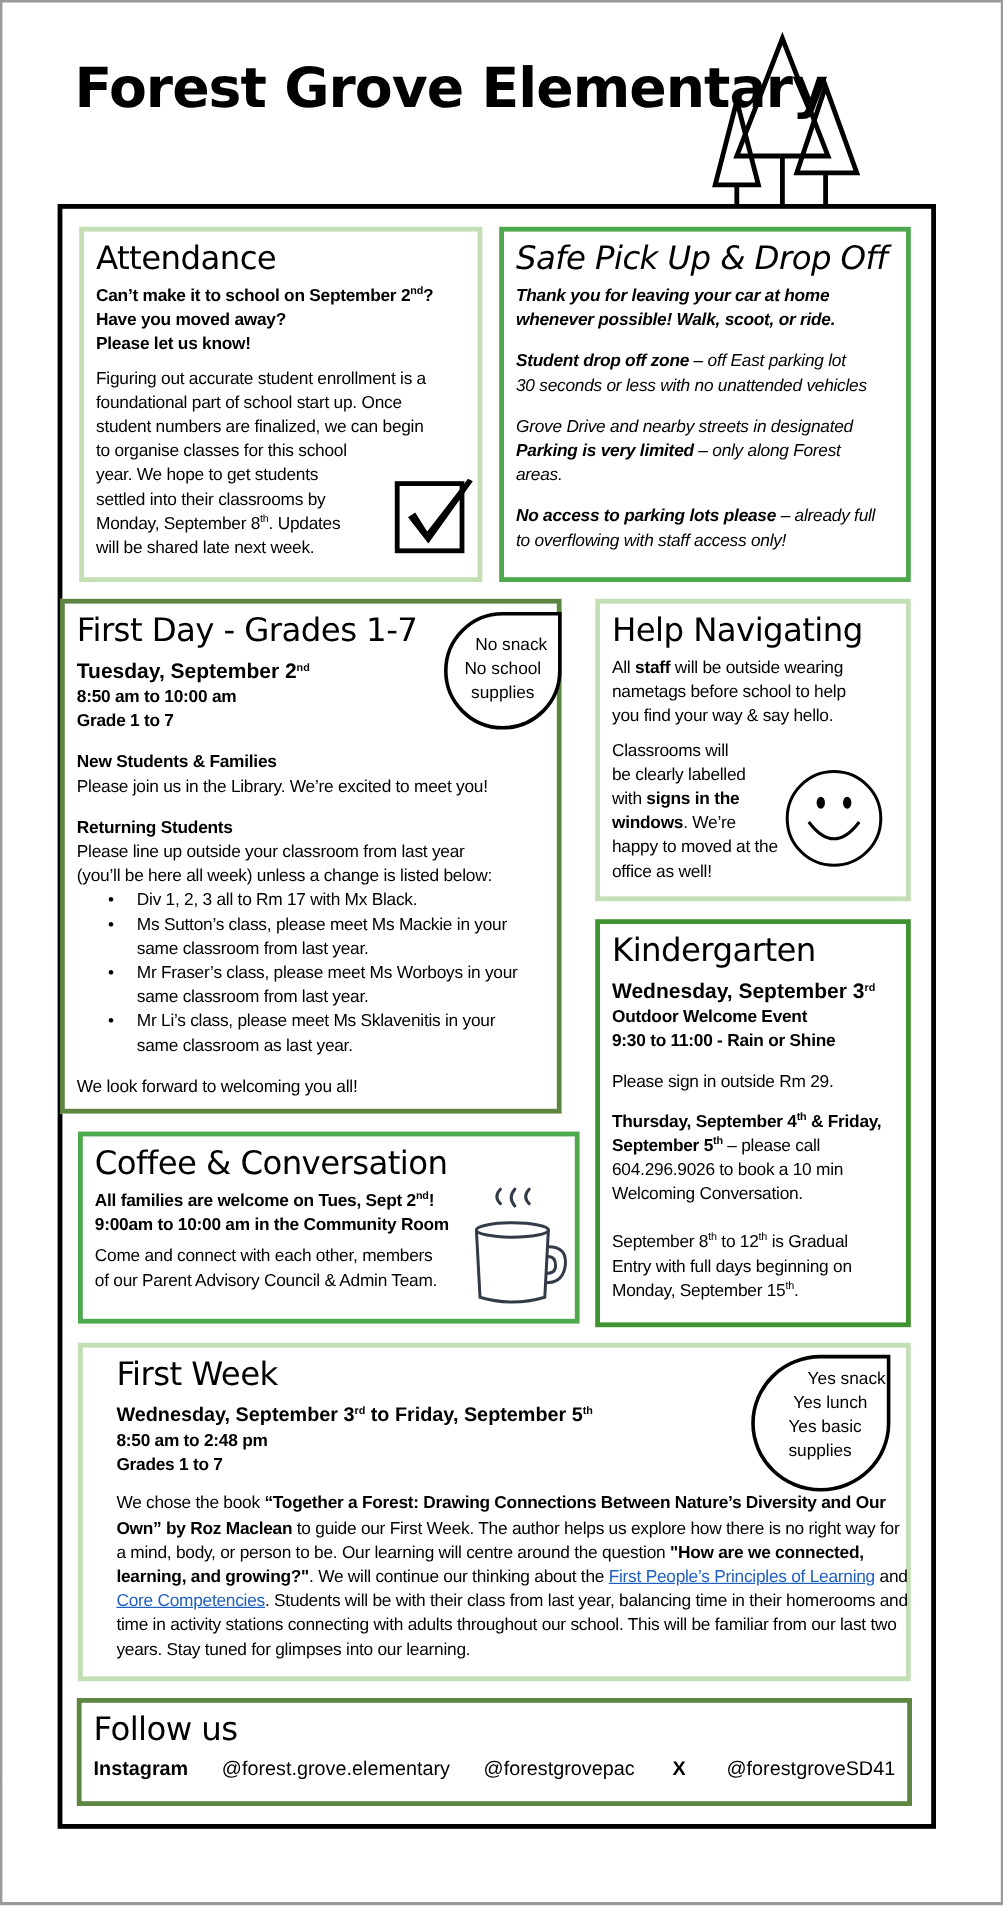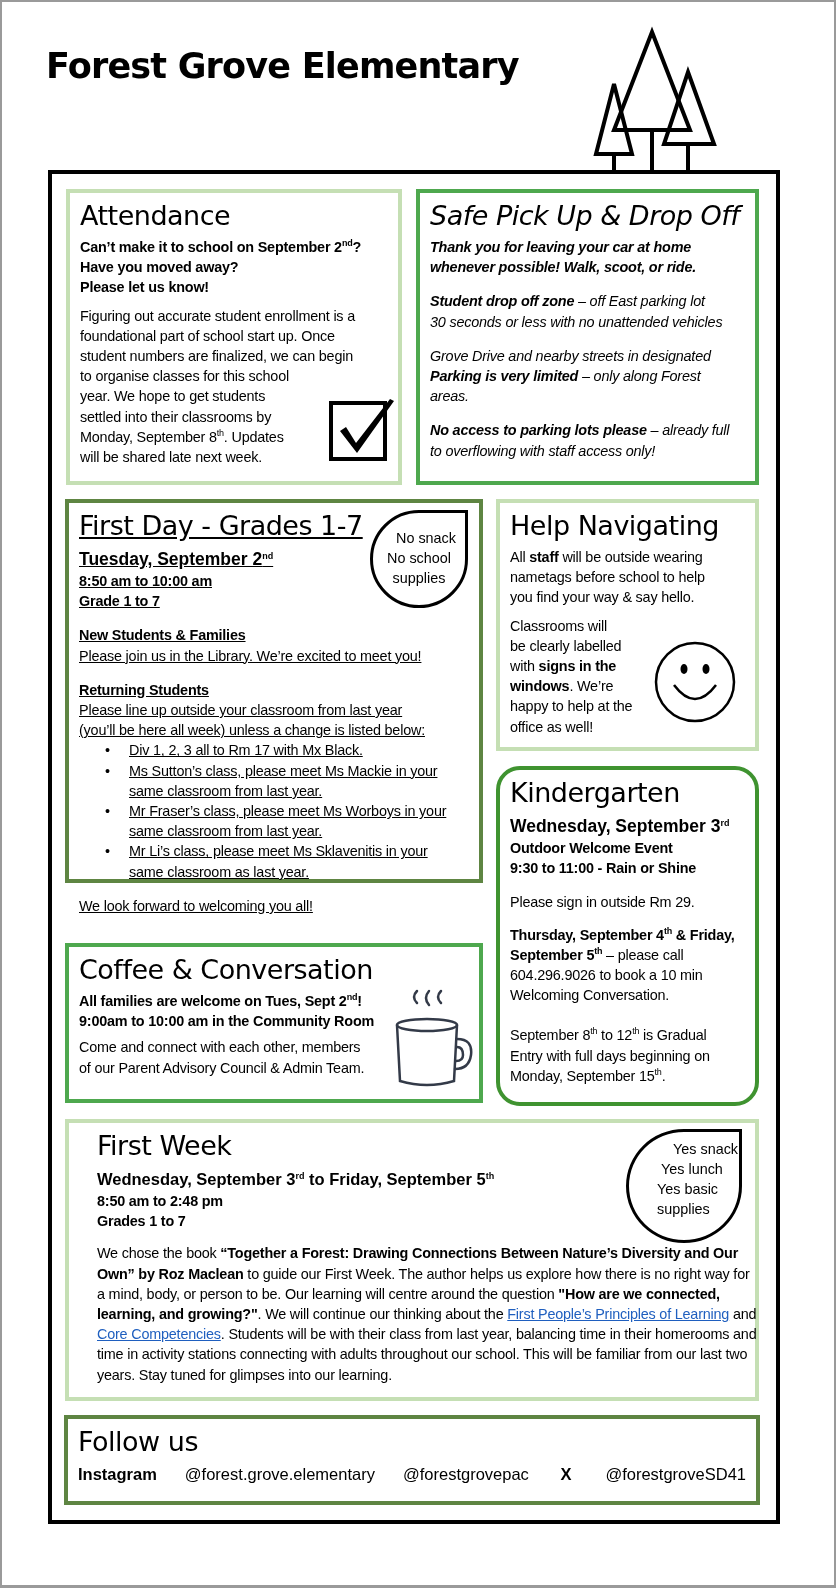--- a/index.html
+++ b/index.html
@@ -1,19 +1,19 @@
 <!DOCTYPE html>
 <html><head>
 <meta charset="utf-8">
 <style>
   * { box-sizing: border-box; margin: 0; padding: 0; }
   html, body { width: 836px; height: 1588px; background: #ffffff; overflow: hidden; }
   body { position: relative; font-family: "Liberation Sans", sans-serif; color: #000; }
   .page-frame { position: absolute; left: 0; top: 0; width: 836px; height: 1588px; border: 2px solid #9a9a9a; border-bottom-width: 3px; background:#fff; }
-  .school-title { position: absolute; left: 44px; top: 44px; font-family: "DejaVu Sans", sans-serif; font-weight: bold; font-size: 35px; letter-spacing: -0.8px; }
+  .school-title { position: absolute; left: 60px; top: 44px; font-family: "DejaVu Sans", sans-serif; font-weight: bold; font-size: 46px; letter-spacing: -0.8px; }
   .trees { position: absolute; left: 588px; top: 24px; width: 140px; height: 148px; }
   .outer-box { position: absolute; left: 46px; top: 168px; width: 732px; height: 1354px; border: 4px solid #000; }
   .card { position: absolute; border: 4px solid; background: #fff; padding: 6px 10px 0 10px; }
   .card h2 { font-family: "DejaVu Sans", sans-serif; font-weight: normal; font-size: 27px; letter-spacing: -0.5px; line-height: 34px; margin-bottom: 4px; }
   .t { font-family: "Liberation Sans", sans-serif; font-size: 14.4px; line-height: 20.2px; letter-spacing: -0.2px; }
   .b { font-weight: bold; }
   .gap { height: 8px; }
   sup { font-size: 9px; line-height: 0; vertical-align: 6px; }
   .lg { font-size: 17.5px; font-weight: bold; line-height: 24px; }
   .bubble { position: absolute; border: 3px solid #000; border-radius: 50% 0 50% 50%; background:#fff; text-align: center; font-size: 14.4px; line-height: 20px; }
@@ -84,21 +84,21 @@
       <div><span class="b">Parking is very limited</span><span> – only along Forest</span></div>
       <div>areas.</div>
     </div>
     <div class="gap" style="height:14px"></div>
     <div class="t">
       <div><span class="b">No access to parking lots please</span><span> – already full</span></div>
       <div>to overflowing with staff access only!</div>
     </div>
   </div>
 
-  <div class="card" style="left:63px; top:497px; width:418px; height:384px; border-color:#5e8542;text-decoration:underline;">
+  <div class="card" style="left:48px; top:497px; width:418px; height:429px; border-color:#5e8542;">
     <h2>First Day - Grades 1-7</h2>
     <div class="lg"><span>Tuesday, September 2</span><sup>nd</sup></div>
     <div class="t b">8:50 am to 10:00 am</div>
     <div class="t b">Grade 1 to 7</div>
     <div class="gap" style="height:14px"></div>
     <div class="t b">New Students &amp; Families</div>
     <div class="t">Please join us in the Library. We’re excited to meet you!</div>
     <div class="gap" style="height:14px"></div>
     <div class="t b">Returning Students</div>
     <div class="t">
@@ -137,32 +137,32 @@
       <div><span>All </span><span class="b">staff</span><span> will be outside wearing</span></div>
       <div>nametags before school to help</div>
       <div>you find your way &amp; say hello.</div>
     </div>
     <div class="gap"></div>
     <div class="t">
       <div>Classrooms will</div>
       <div>be clearly labelled</div>
       <div><span>with </span><span class="b">signs in the</span></div>
       <div><span class="b">windows</span><span>. We’re</span></div>
-      <div>happy to help at the</div>
+      <div>happy to moved at the</div>
       <div>office as well!</div>
     </div>
     <svg style="position:absolute; left:152px; top:136px;" width="86" height="86" viewBox="0 0 86 86">
       <circle cx="43" cy="43" r="39" fill="none" stroke="#000" stroke-width="2.5"></circle>
       <ellipse cx="32" cy="30" rx="3.5" ry="5" fill="#000"></ellipse>
       <ellipse cx="54" cy="30" rx="3.5" ry="5" fill="#000"></ellipse>
       <path d="M22 46 Q43 74 64 46" fill="none" stroke="#000" stroke-width="2.5"></path>
     </svg>
   </div>
 
-  <div class="card" style="left:494px; top:764px; width:263px; height:340px; border-color:#3f9330;border-radius:24px;">
+  <div class="card" style="left:494px; top:764px; width:263px; height:340px; border-color:#3f9330;">
     <h2>Kindergarten</h2>
     <div class="lg"><span>Wednesday, September 3</span><sup>rd</sup></div>
     <div class="t b">Outdoor Welcome Event</div>
     <div class="t b">9:30 to 11:00 - Rain or Shine</div>
     <div class="gap" style="height:14px"></div>
     <div class="t">Please sign in outside Rm 29.</div>
     <div class="gap" style="height:12px"></div>
     <div class="t">
       <div class="b"><span>Thursday, September 4</span><sup>th</sup><span> &amp; Friday,</span></div>
       <div><span class="b">September 5</span><sup class="b">th</sup><span> – please call</span></div>

